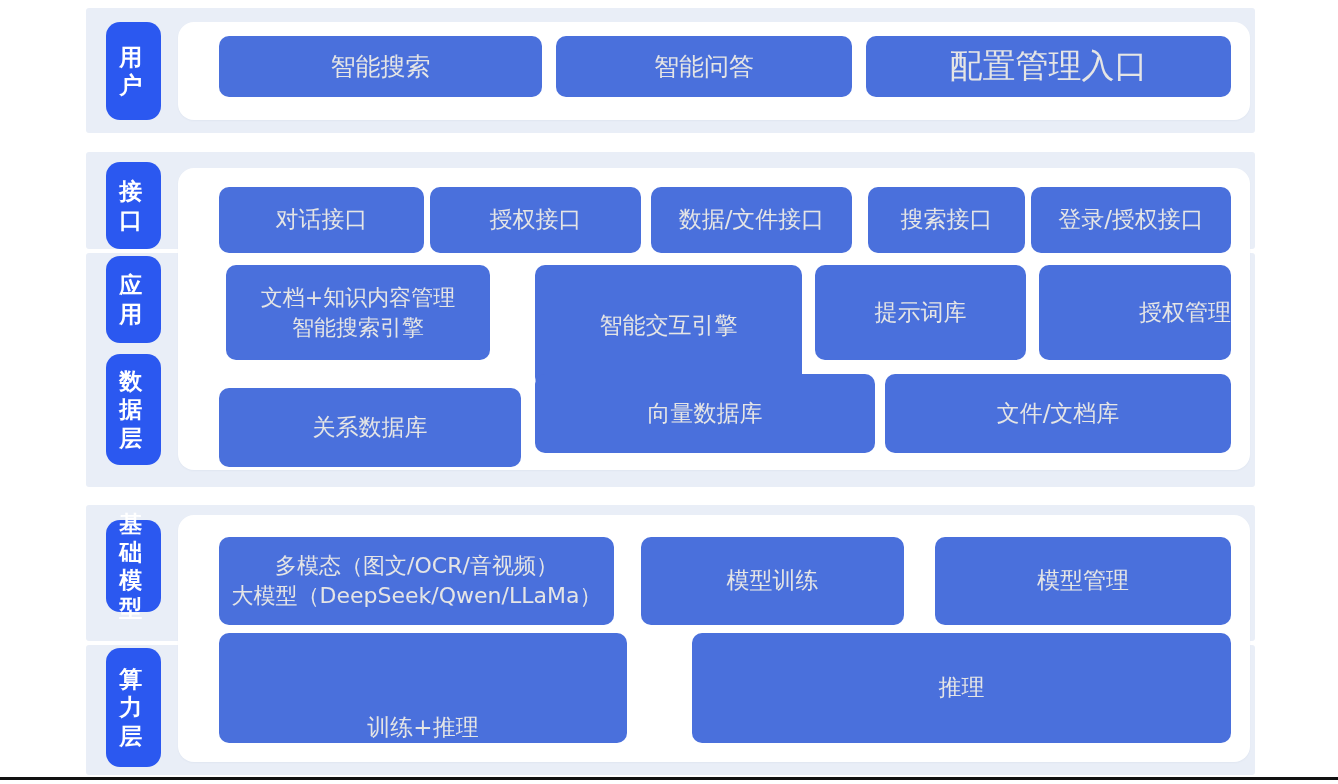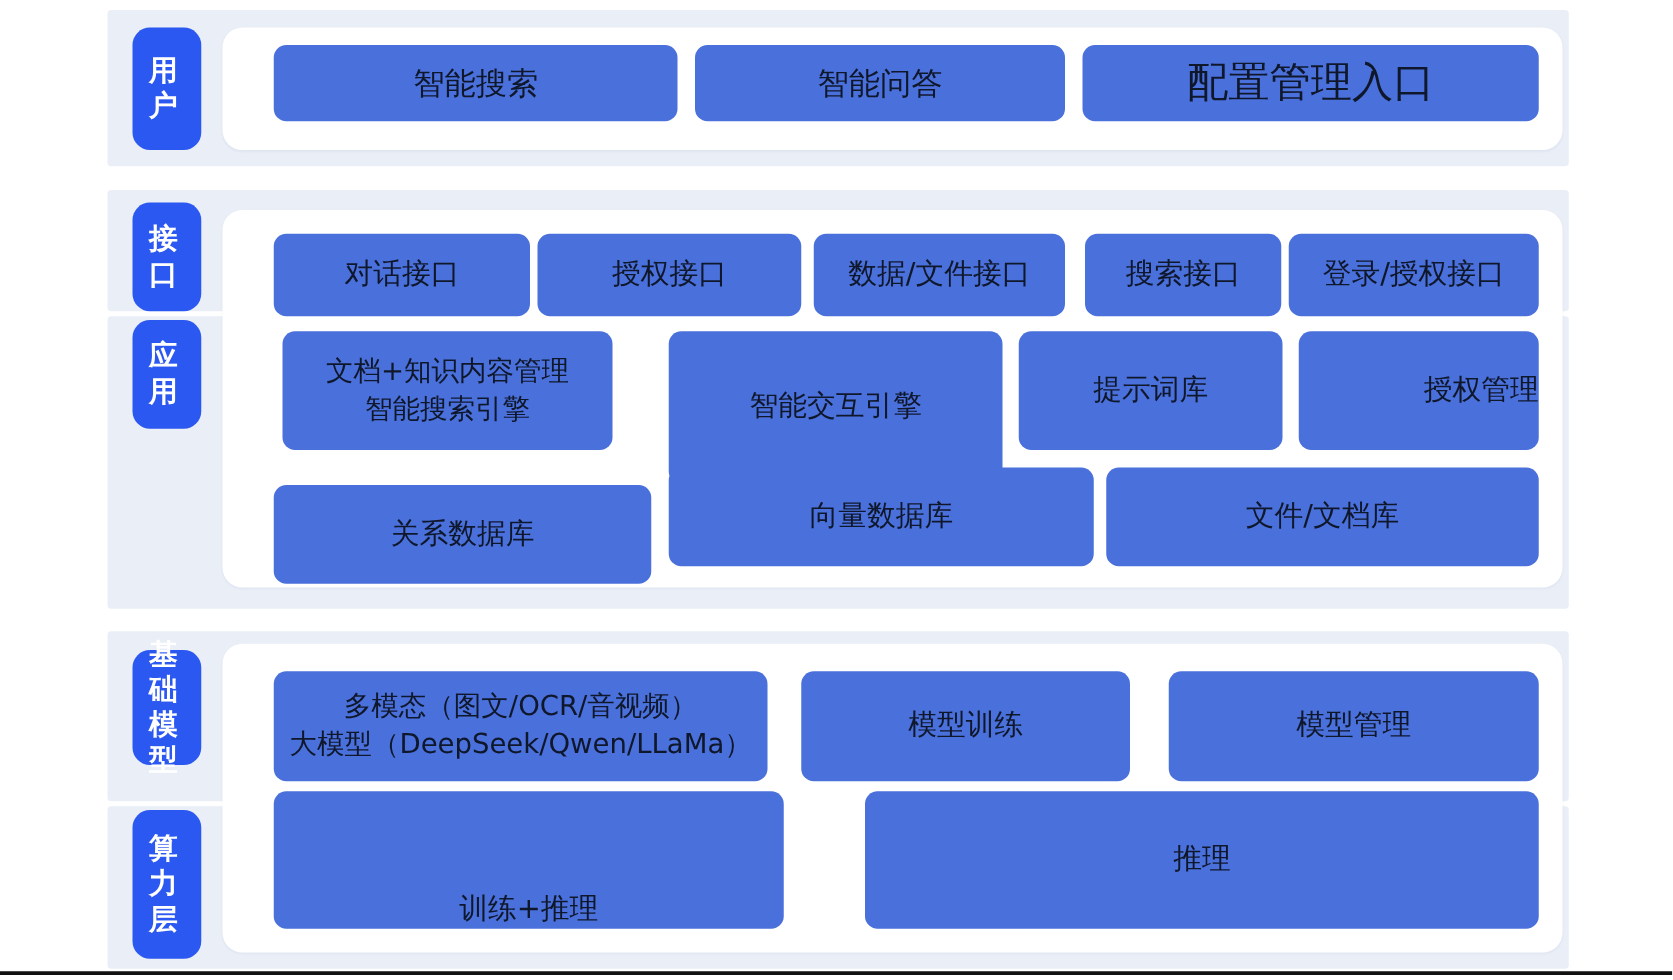--- a/index.html
+++ b/index.html
@@ -16,21 +16,21 @@
   }
   .vlabel{
     position:absolute;left:106px;width:55px;background:#2b58f0;border-radius:14px;
     display:flex;align-items:center;justify-content:center;
     color:#ffffff;font-weight:bold;font-size:23px;
   }
   .vlabel span{display:block;width:1.25em;line-height:1.22;word-break:break-all;}
   .box{
     position:absolute;background:#4a70dc;border-radius:10px;
     display:flex;align-items:center;justify-content:center;
-    color:#0f172a;font-size:23px;text-align:center;
+    color:#e5e5e5;font-size:23px;text-align:center;
   }
   .box span{white-space:pre-line;line-height:1.35;}
   .bottom-line{position:absolute;left:0;top:777px;width:1338px;height:3px;background:#111111;}
 </style>
 </head>
 <body>
 
 <div class="page">
 
   <div class="band-bg" style="top:8px;height:125px;"></div>
@@ -44,20 +44,23 @@
   <div class="panel" style="top:515px;height:247px;"></div>
 
   <div class="vlabel" style="top:22px;height:98px;">
       <span>用户</span>
     </div>
   <div class="vlabel" style="top:162px;height:87px;">
       <span>接口</span>
     </div>
   <div class="vlabel" style="top:256px;height:87px;">
       <span>应用</span>
+    </div>
+  <div class="vlabel" style="top:354px;height:111px;">
+      <span>数据层</span>
     </div>
   <div class="vlabel" style="top:520px;height:92px;">
       <span>基础模型</span>
     </div>
   <div class="vlabel" style="top:648px;height:119px;">
       <span>算力层</span>
     </div>
 
   <div class="box" style="left:219px;top:36px;width:323px;height:61px;font-size:25px;">
       <span>智能搜索</span>

